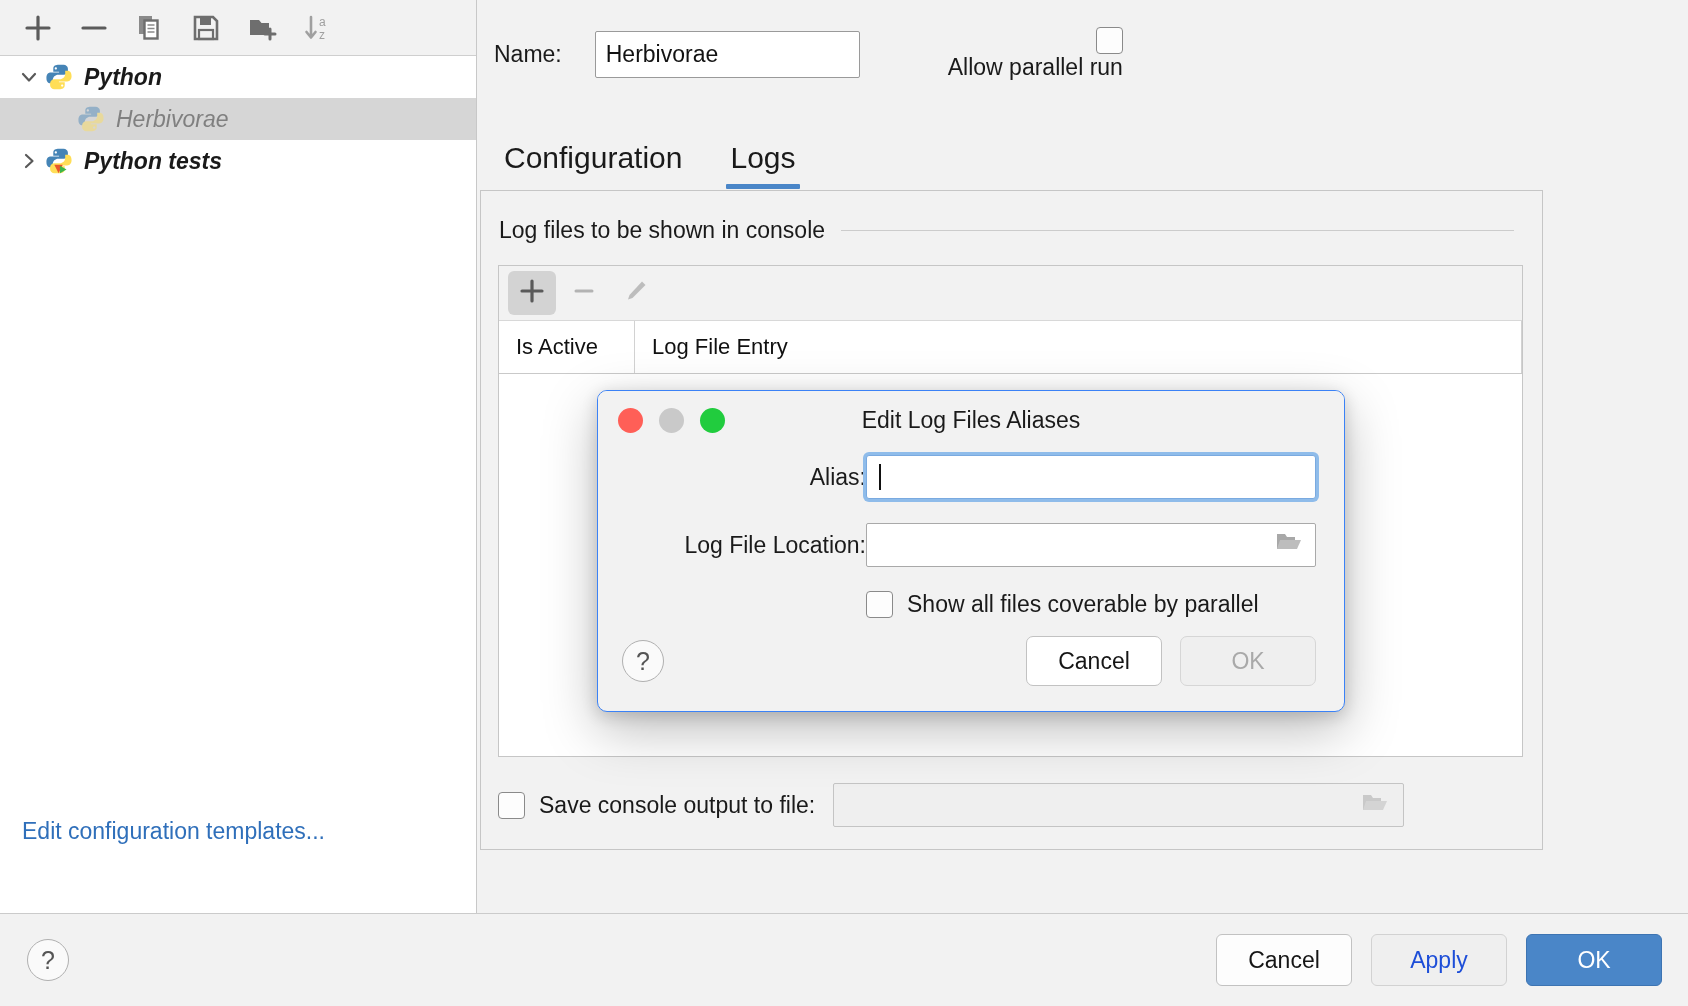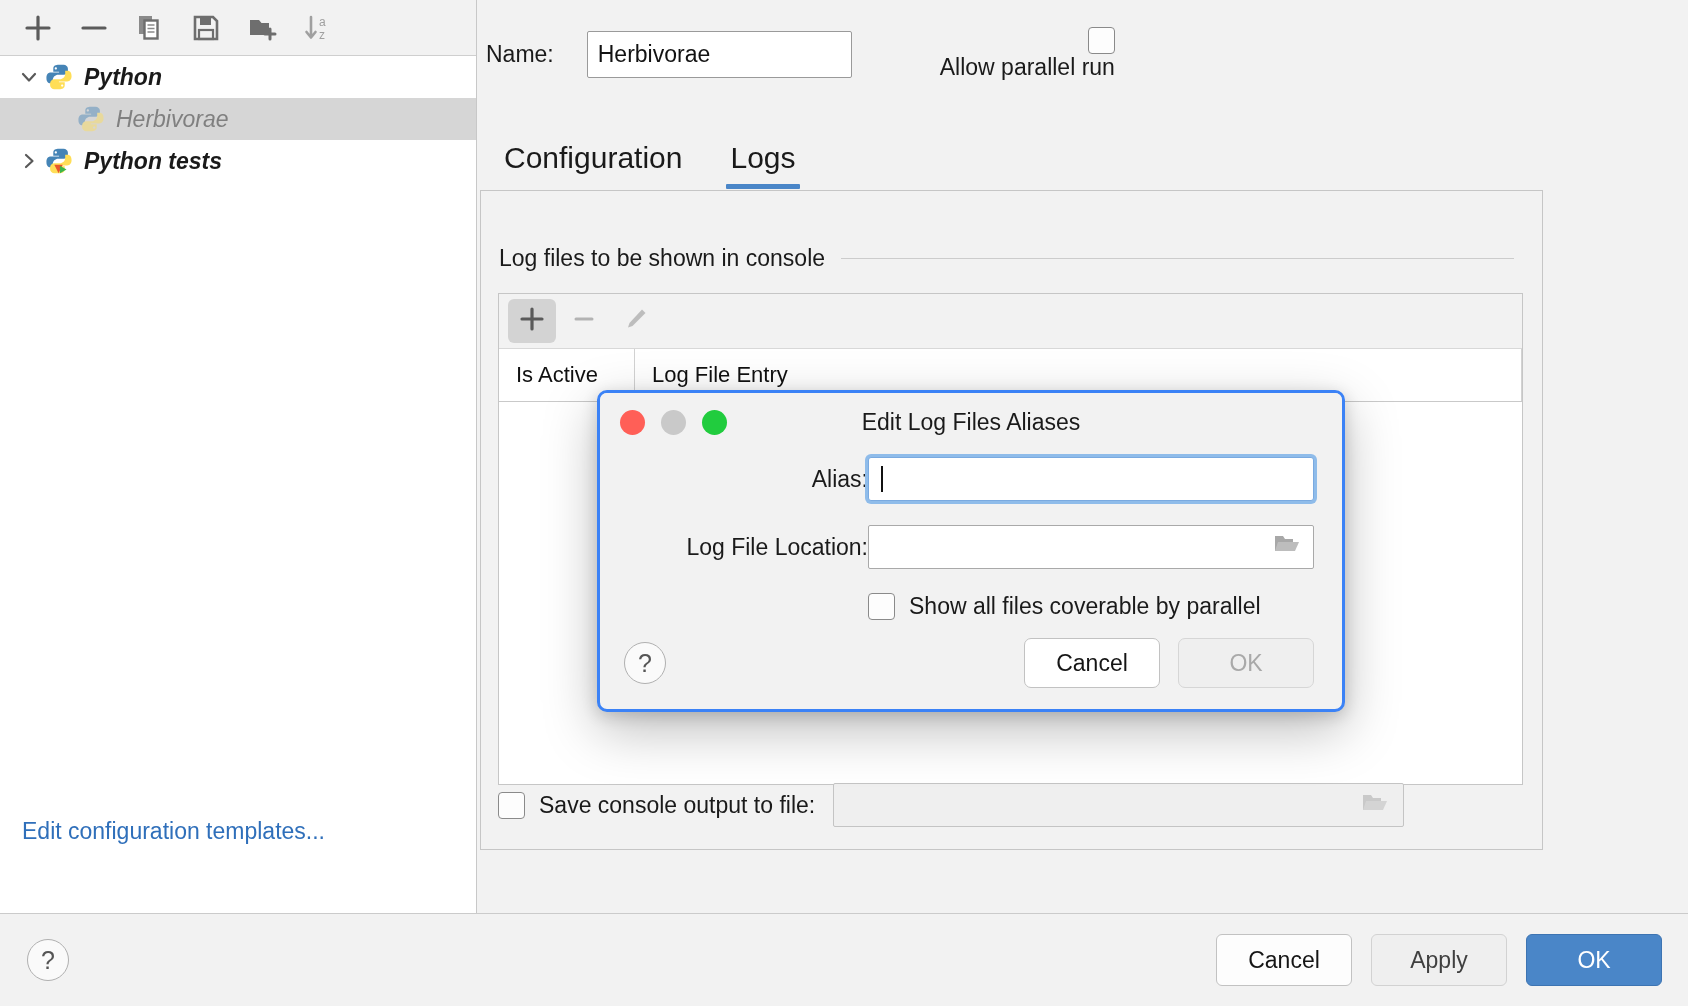--- a/index.html
+++ b/index.html
@@ -78,21 +78,21 @@
     background: #f2f2f2;
   }
 
   .name-row {
     position: absolute; left: 0; top: 26px;
     width: 1210px; height: 56px;
     display: flex; align-items: center;
   }
   .name-label {
     font-size: 23px; color: #1a1a1a;
-    margin-left: 8px; margin-right: 33px;
+    margin-left: 16px; margin-right: 33px;
   }
   .name-input {
     width: 265px; height: 47px;
     background: #ffffff;
     border: 1px solid #9a9a9a;
     border-radius: 2px;
     font-size: 23px;
     color: #121212;
     padding: 0 10px;
     font-family: "Liberation Sans", sans-serif;
@@ -130,21 +130,21 @@
     position: absolute;
     left: 2px; top: 190px;
     width: 1063px; height: 660px;
     background: #f2f2f2;
     border: 1px solid #c6c6c6;
   }
   .group-title {
     display: flex; align-items: center;
     margin: 26px 28px 0 18px;
   }
-  .group-title span { font-size: 23px; color: #1a1a1a; white-space: nowrap; margin-top: 28px; }
+  .group-title span { font-size: 23px; color: #1a1a1a; white-space: nowrap; }
   .group-title .rule { flex: 1; height: 1px; background: #cccccc; margin-left: 16px; }
 
   .table-box {
     margin: 21px 19px 0 17px;
     height: 492px;
     background: #ffffff;
     border: 1px solid #c6c6c6;
     position: relative;
   }
   .tbl-toolbar {
@@ -208,35 +208,35 @@
     height: 52px;
     min-width: 136px;
     border-radius: 6px;
     border: 1px solid #c2c2c2;
     background: #fdfdfd;
     font-size: 23px;
     color: #151515;
     display: flex; align-items: center; justify-content: center;
     font-family: "Liberation Sans", sans-serif;
   }
-  .btn.disabled { background: #efefef; color: #404040; border-color: #d2d2d2; }
+  .btn.disabled { background: #efefef; color: #1d4ed8; border-color: #d2d2d2; }
   .btn.primary { background: #4a86c8; border-color: #3d74b2; color: #ffffff; }
   .bottom-btns {
     position: absolute; right: 26px;
     display: flex; align-items: center; gap: 19px;
   }
 
   
   .dlg-shadow {
     position: absolute;
     left: 597px; top: 390px;
     width: 748px; height: 322px;
     border-radius: 10px;
     background: #f2f2f2;
-    border: 3px solid #3b82f6;
+    border: 1px solid #3b82f6;
     box-shadow: 0 18px 54px rgba(0,0,0,0.26), 0 4px 16px rgba(0,0,0,0.16);
     overflow: hidden;
   }
   .dlg-titlebar {
     height: 58px;
     display: flex; align-items: center;
     position: relative;
     background: #f2f2f2;
   }
   .lights { display: flex; align-items: center; gap: 16px; margin-left: 20px; }

